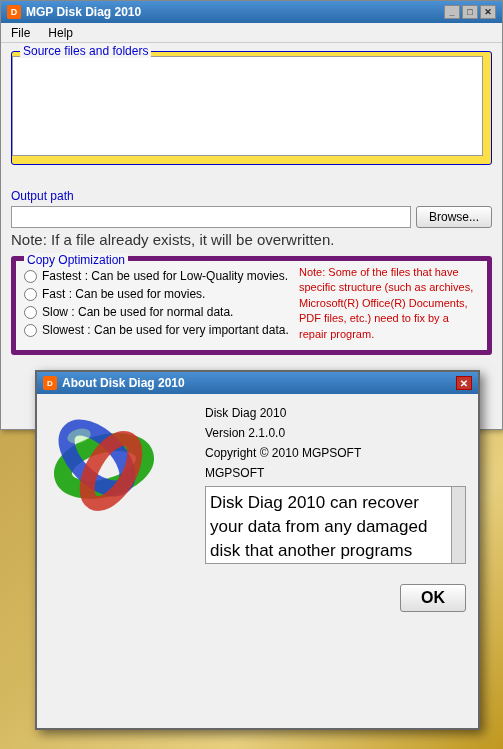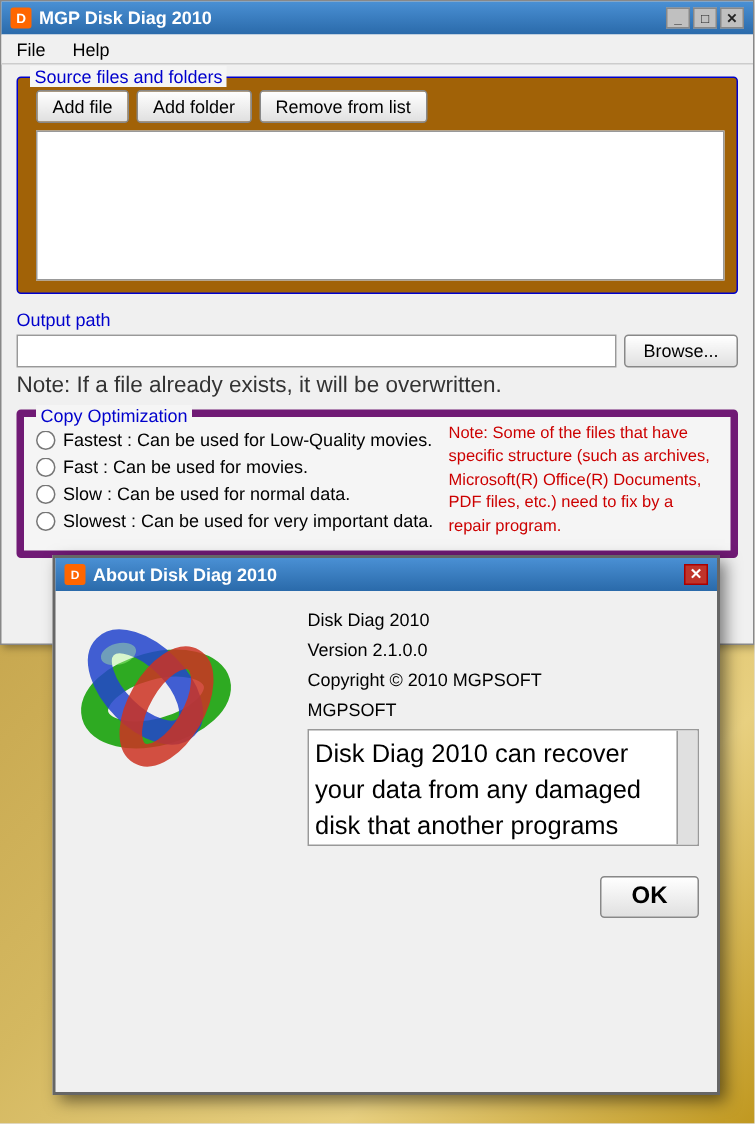--- a/index.html
+++ b/index.html
@@ -74,24 +74,24 @@
       color: #000;
     }
 
     .content-area {
       padding: 8px 10px;
     }
 
     .group-box {
       border: 1px solid #0000cc;
       border-radius: 3px;
-      margin-bottom: 10px;
-      padding: 4px 8px 8px 12px;
+      margin-bottom: 24px;
+      padding: 4px 8px 8px 0;
       position: relative;
-      background: #a16207;
+      background: #fde047;
     }
     .group-box-legend {
       position: absolute;
       top: -8px;
       left: 8px;
       background: #f5f5f5;
       padding: 0 3px;
       color: #0000cc;
       font-size: 12px;
     }
@@ -331,25 +331,20 @@
 
   <div class="menu-bar">
     <span class="menu-item">File</span>
     <span class="menu-item">Help</span>
   </div>
 
   <div class="content-area">
 
     <div class="group-box">
       <span class="group-box-legend">Source files and folders</span>
-      <div class="toolbar-row">
-        <button class="win-btn">Add file</button>
-        <button class="win-btn">Add folder</button>
-        <button class="win-btn">Remove from list</button>
-      </div>
       <div class="file-list-area"></div>
     </div>
 
     <div class="output-section">
       <div class="output-label">Output path</div>
       <div class="output-row">
         <input class="output-input" type="text" value="" style="">
         <button class="browse-btn">Browse...</button>
       </div>
       <div class="note-text">Note: If a file already exists, it will be overwritten.</div>

